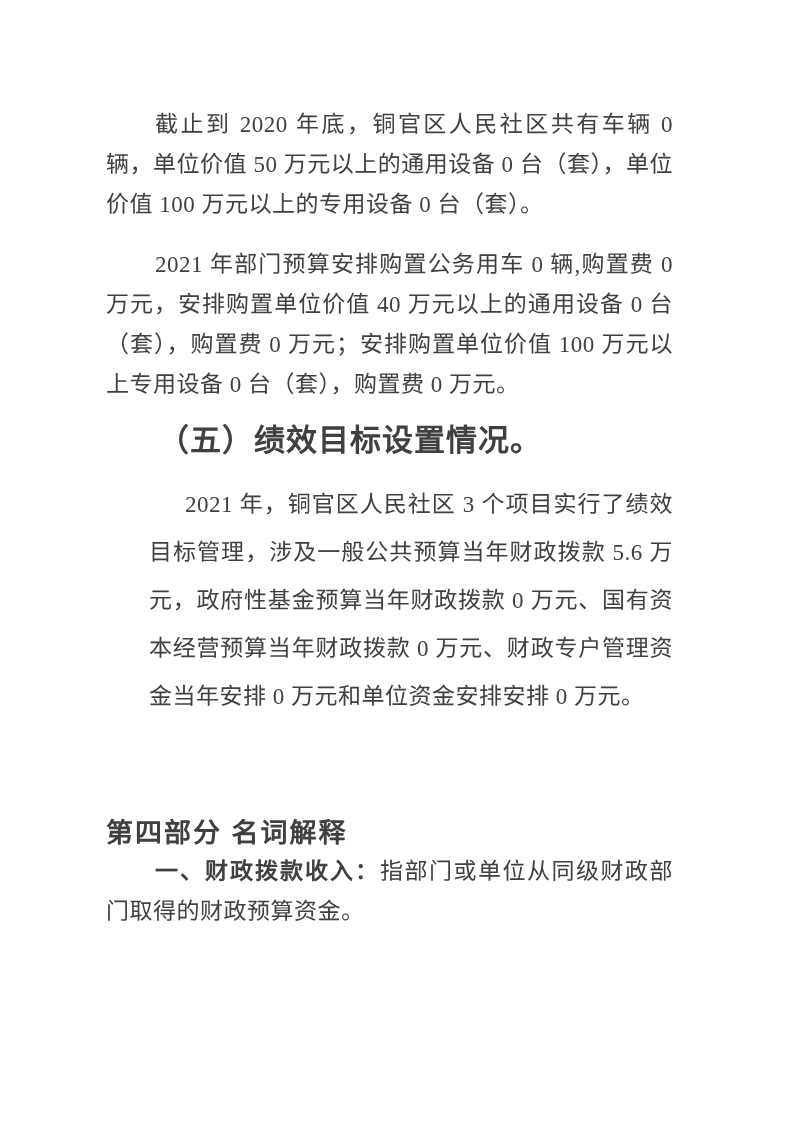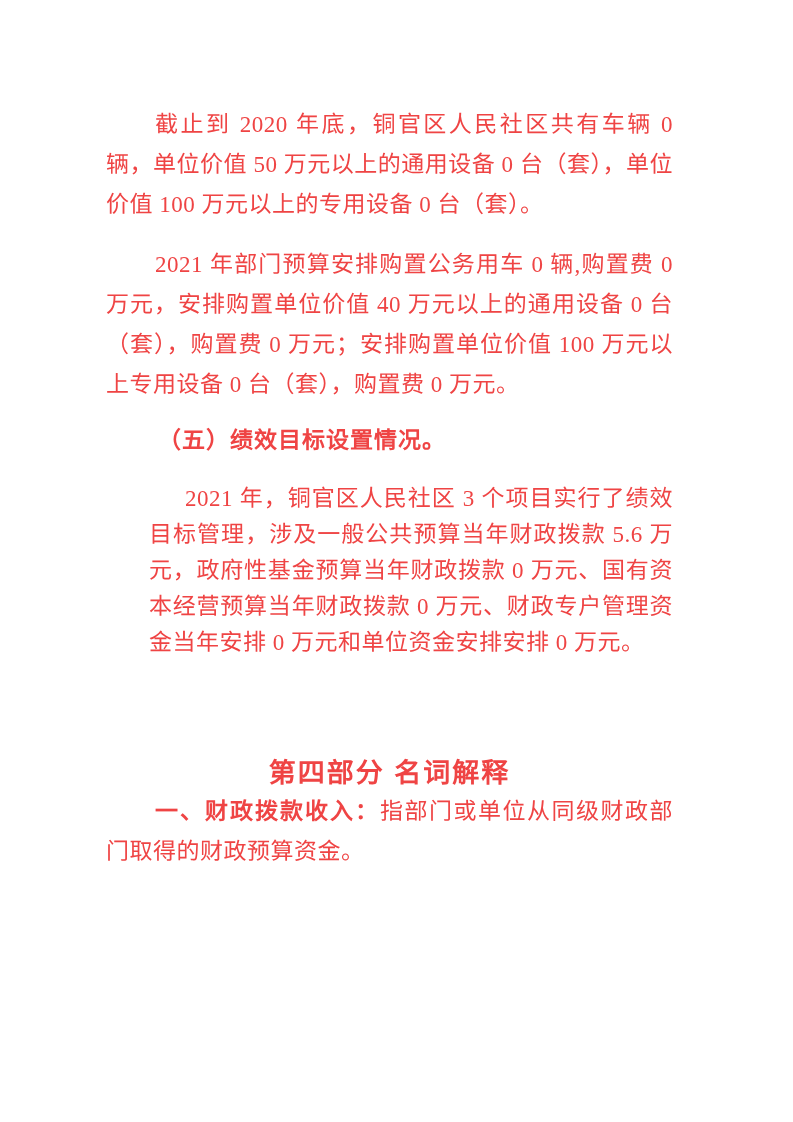--- a/index.html
+++ b/index.html
@@ -9,55 +9,54 @@
   }
   .page {
     position: relative;
     width: 793px;
     height: 1122px;
     margin: 0 auto;
     background: #ffffff;
     box-sizing: border-box;
     padding: 105px 120px 0 106px;
     font-family: "Liberation Serif", "DejaVu Serif", serif;
-    color: #ef4444;
+    color: #404040;
     overflow: hidden;
   }
   .body-para {
     font-size: 23px;
     line-height: 40px;
     margin: 0 0 20px 0;
     text-align: justify;
     text-justify: inter-character;
     text-indent: 49px;
     letter-spacing: 0.5px;
   }
   .para-budget-2021 {
     margin-bottom: 16px;
   }
   .sub-heading {
-    font-size: 23px;
+    font-size: 31px;
     line-height: 40px;
     font-weight: bold;
     margin: 8px 0 20px 0;
     text-indent: 52px;
     letter-spacing: 1px;
   }
   .indented-para {
     margin-left: 43px;
     margin-bottom: 0;
     text-indent: 36px;
-    line-height: 36px;
+    line-height: 48px;
   }
   .section-title {
     font-family: "Liberation Sans", "DejaVu Sans", sans-serif;
     font-size: 27px;
     font-weight: 600;
     line-height: 36px;
-    text-align: center;
     letter-spacing: 2px;
     margin: 94px 0 0 0;
   }
   .definition-para {
     margin-bottom: 0;
   }
   .def-term {
     font-family: "Liberation Sans", "DejaVu Sans", sans-serif;
     font-weight: 700;
     letter-spacing: 1px;

